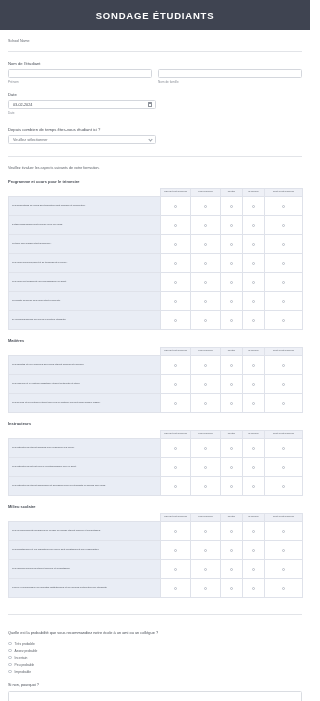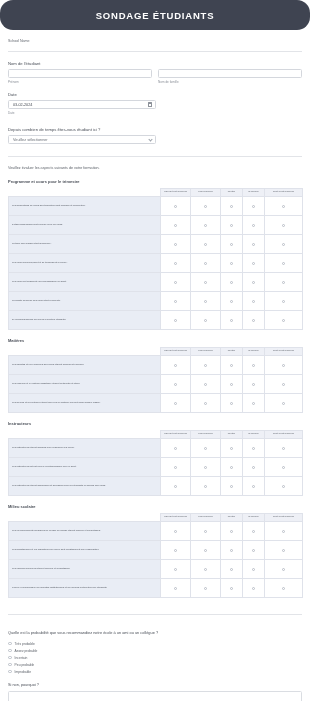--- a/index.html
+++ b/index.html
@@ -8,21 +8,21 @@
     font-family: "Liberation Sans", sans-serif;
     background: #ffffff;
     overflow: hidden;
   }
   .page { width: 310px; height: 701px; position: relative; background: #fff; }
 
   
   .header {
     height: 30px;
     background: #3f4451;
-    display: flex; align-items: center; justify-content: center; border-radius: 13px;
+    display: flex; align-items: center; justify-content: center;
   }
   .header-title {
     color: #ffffff;
     font-size: 9.5px;
     font-weight: bold;
     letter-spacing: 0.8px;
   }
 
   
   .body { padding: 0 8px; }

